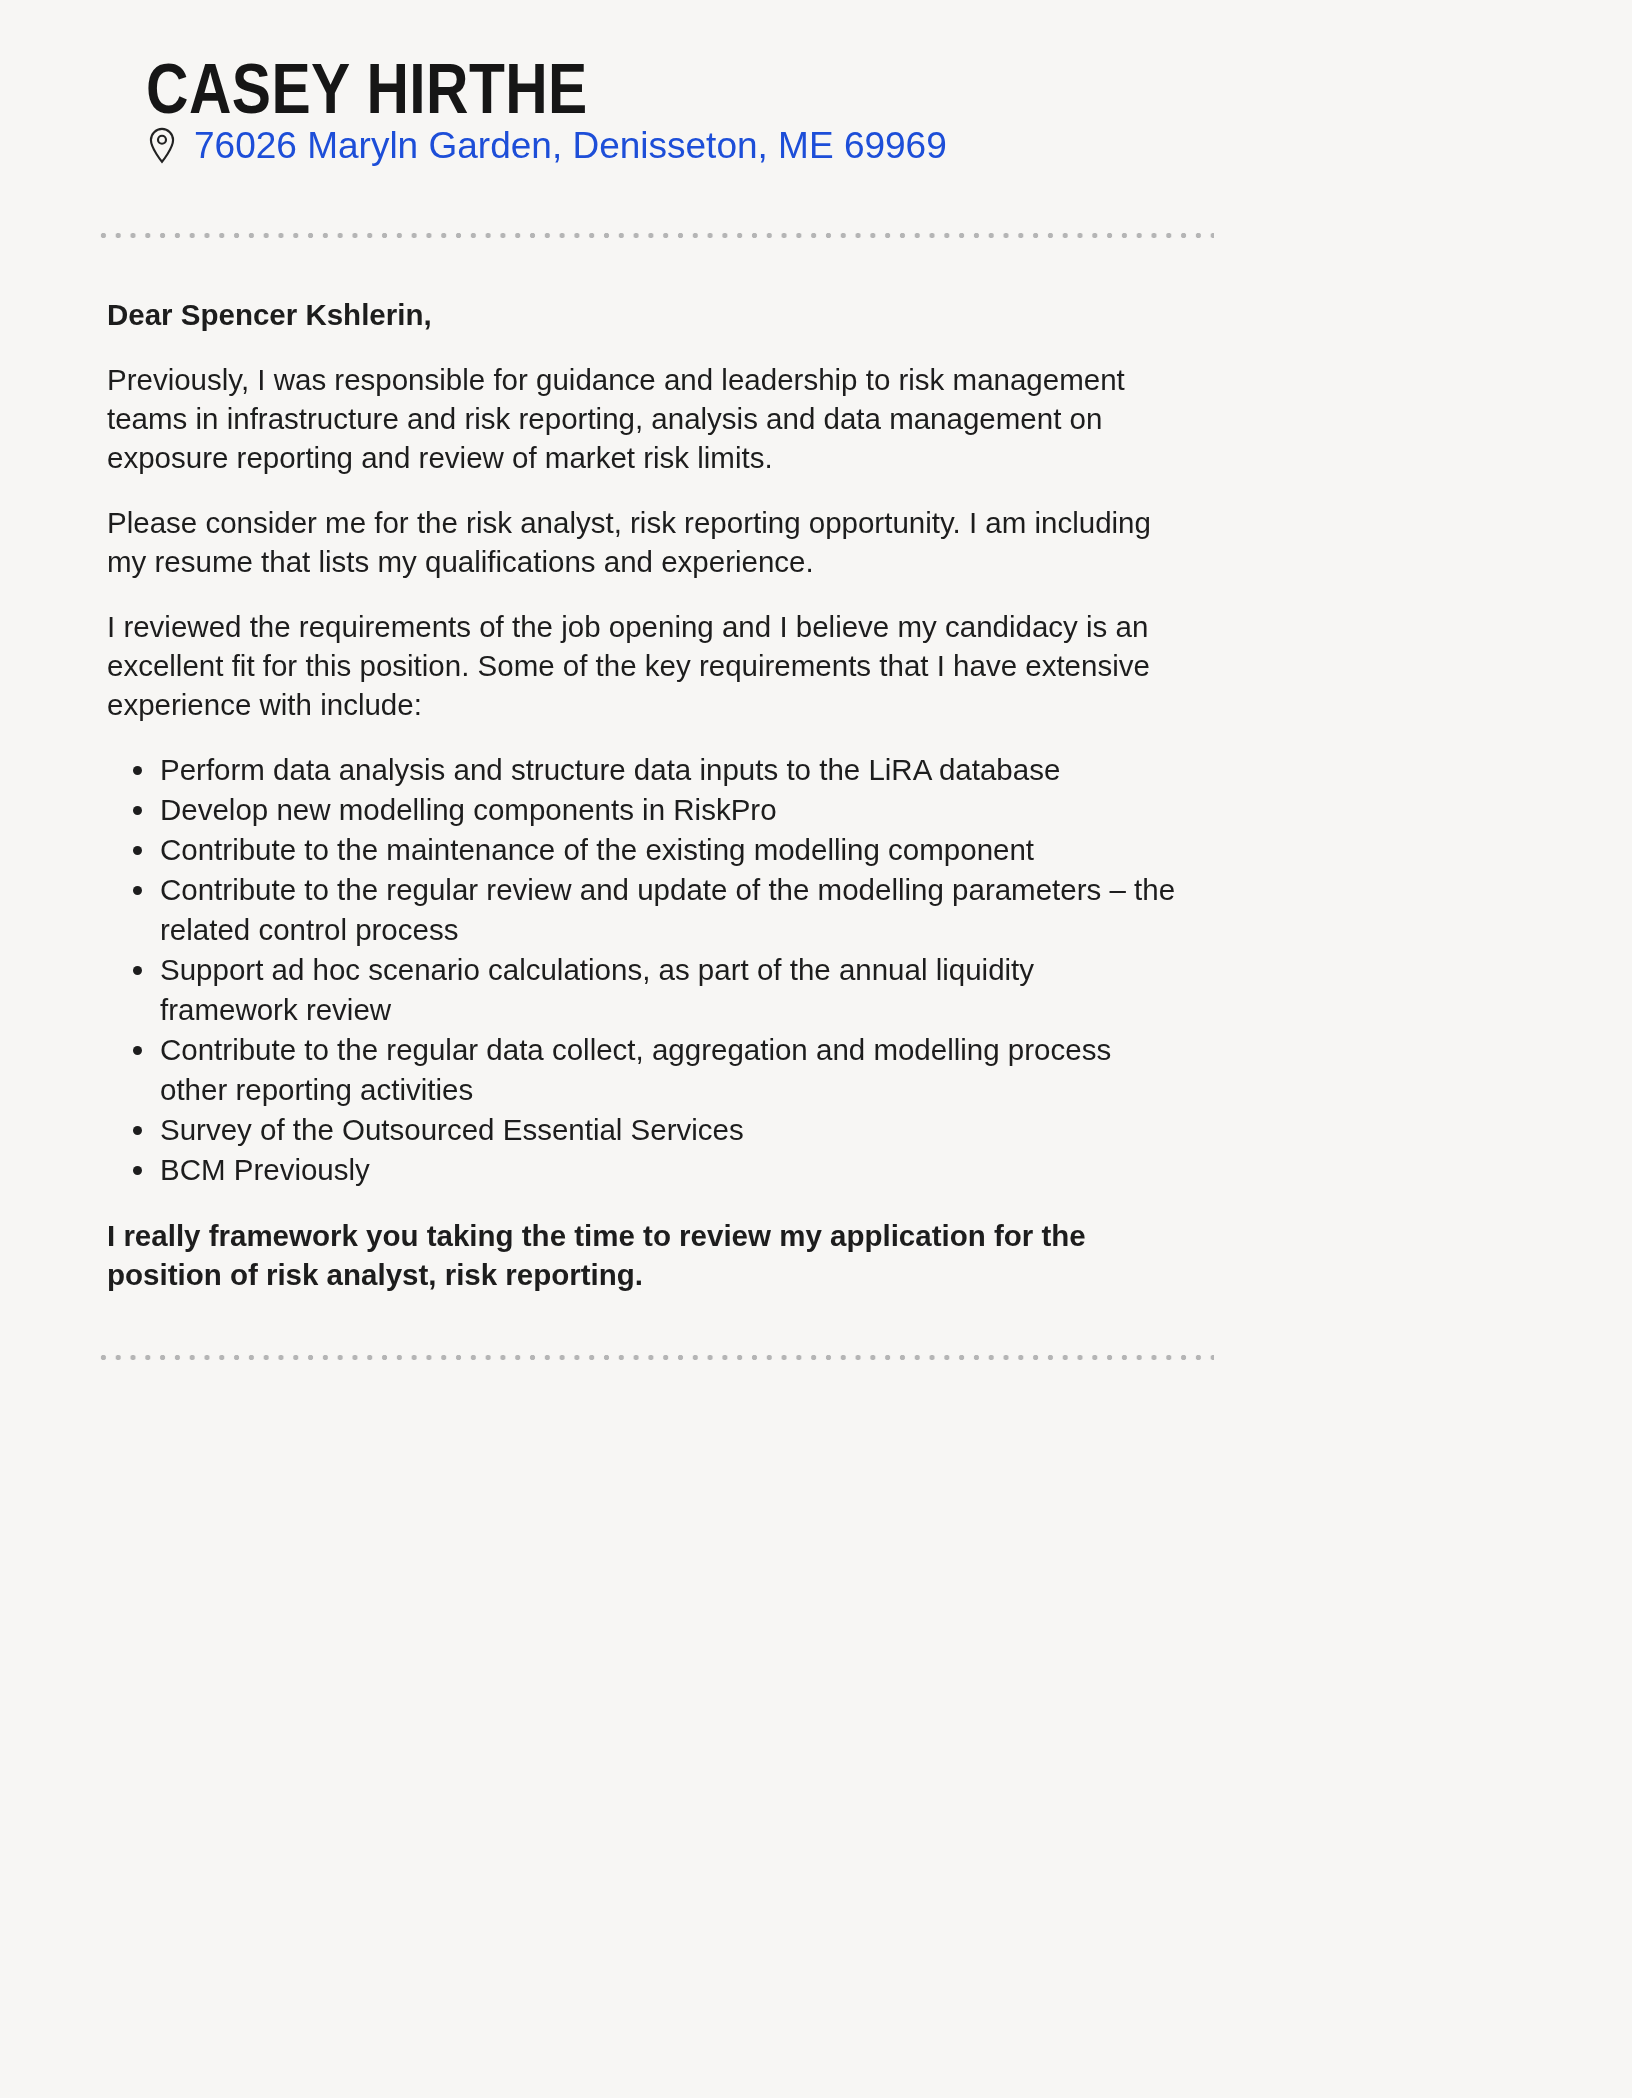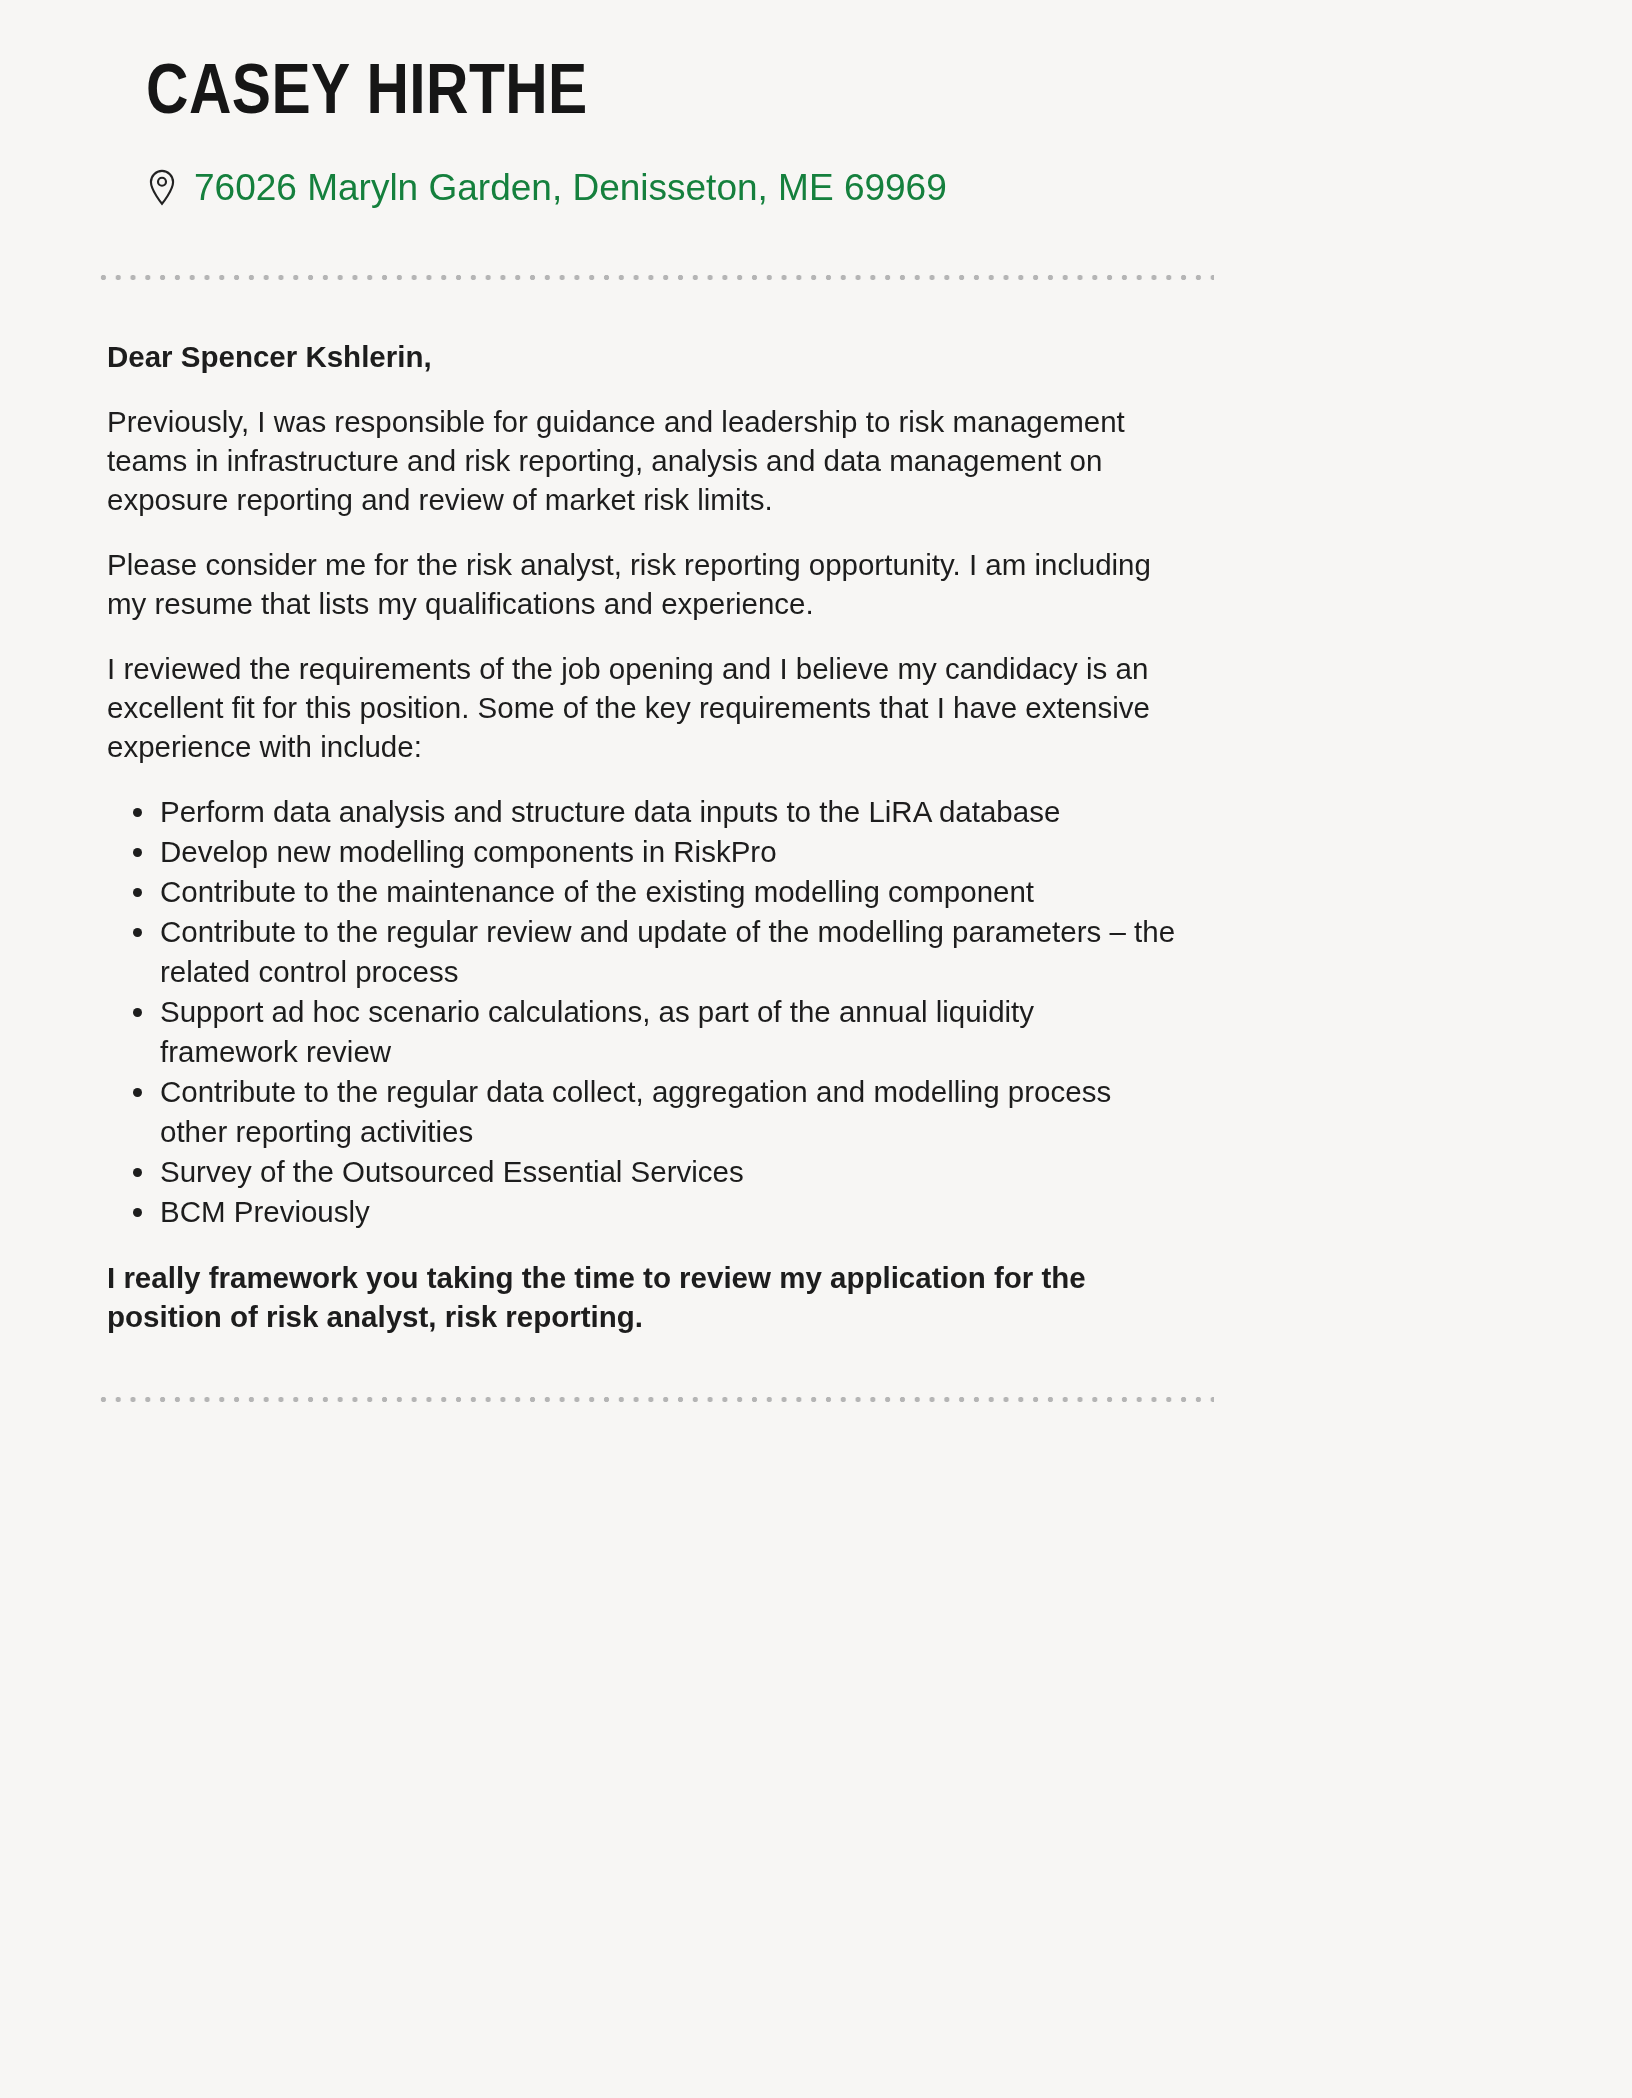--- a/index.html
+++ b/index.html
@@ -19,27 +19,26 @@
     font-size: 70px;
     font-weight: 700;
     line-height: 1;
     color: #161616;
     letter-spacing: 0.5px;
     transform: scaleX(0.84);
     transform-origin: left center;
     white-space: nowrap;
   }
   .address-row {
-    margin-top: 42px;
     display: flex;
     align-items: center;
     gap: 16px;
     font-size: 37px;
     line-height: 44px;
-    color: #15803d;
+    color: #1d4ed8;
     white-space: nowrap;
   }
   .pin-icon { flex: 0 0 auto; display: block; }
   
   .divider {
     height: 7px;
     margin: 64px 98px 0 96px;
     background-image: radial-gradient(circle, #b5b5b5 2.3px, rgba(0,0,0,0) 3px);
     background-size: 14.8px 7px;
     background-repeat: repeat-x;

